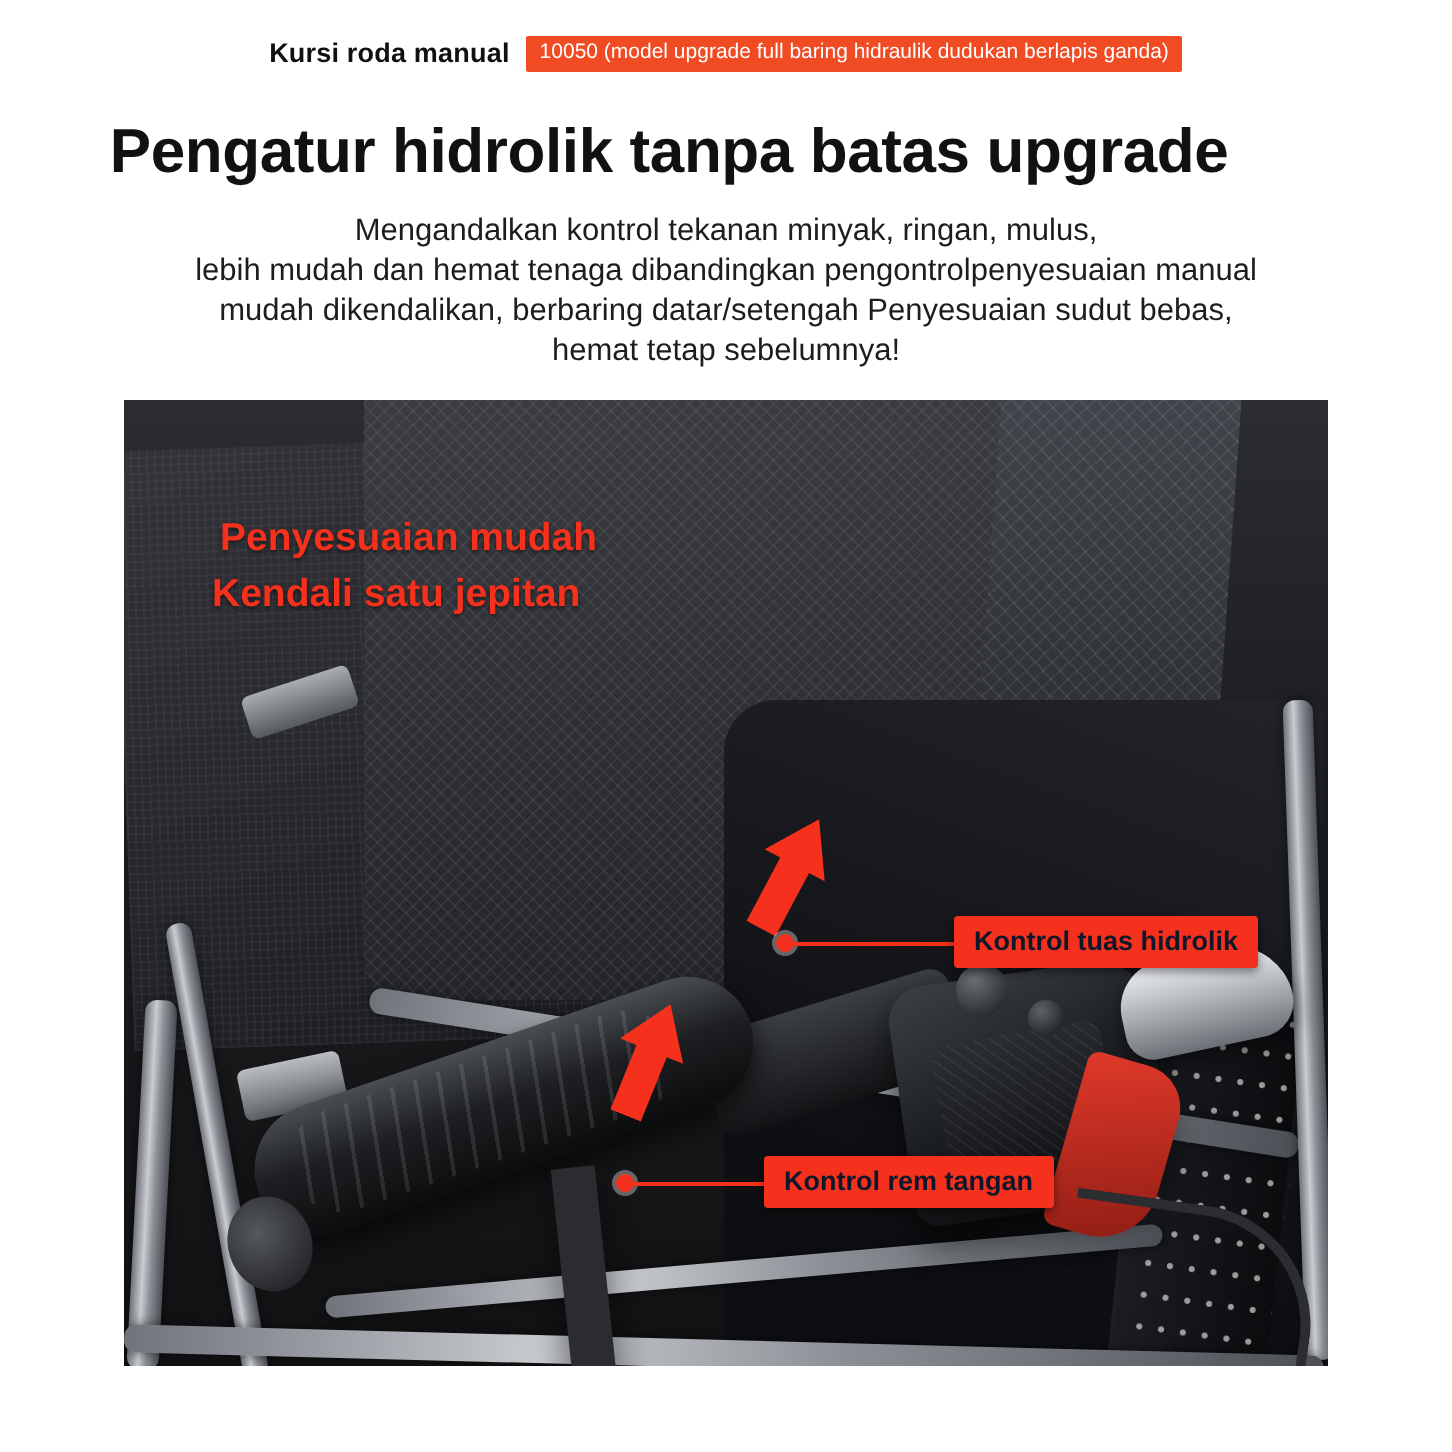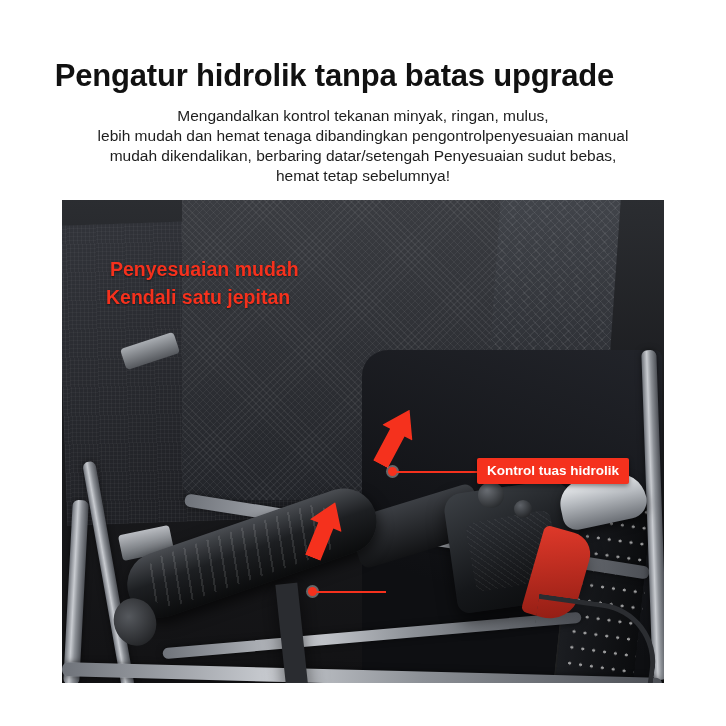--- a/index.html
+++ b/index.html
@@ -334,21 +334,21 @@
     white-space: nowrap;
   }
   .anno-free.l1 { left: 48px; top: 58px; }
   .anno-free.l2 { left: 44px; top: 86px; }
 
   .callout {
     position: absolute;
     display: flex;
     align-items: center;
     background: #f5311d;
-    color: #ffffff;
+    color: #0f172a;
     font-weight: bold;
     font-size: 13.5px;
     padding: 5px 10px 6px 10px;
     white-space: nowrap;
     border-radius: 2px;
     box-shadow: 0 2px 5px rgba(0,0,0,.45);
   }
   .callout.c1 { left: 415px; top: 258px; }
   .callout.c2 { left: 320px; top: 378px; }
 
@@ -394,20 +394,24 @@
     background: #f5311d;
     clip-path: polygon(50% 0%, 100% 42%, 74% 42%, 74% 100%, 26% 100%, 26% 42%, 0 42%);
     transform: rotate(22deg);
   }
 </style>
 </head>
 <body>
 
 <div class="page">
 
+  <div class="top-row">
+    <span class="brand-label">Kursi roda manual</span>
+    <span class="model-badge">10050 (model upgrade full baring hidraulik dudukan berlapis ganda)</span>
+  </div>
 
   <div class="headline">Pengatur hidrolik tanpa batas upgrade</div>
 
   <div class="subcopy">
     <div class="line">Mengandalkan kontrol tekanan minyak, ringan, mulus,</div>
     <div class="line">lebih mudah dan hemat tenaga dibandingkan pengontrolpenyesuaian manual</div>
     <div class="line">mudah dikendalikan, berbaring datar/setengah Penyesuaian sudut bebas,</div>
     <div class="line">hemat tetap sebelumnya!</div>
   </div>
 
@@ -453,15 +457,18 @@
     <div class="arrow arrow-b"></div>
 
     <div class="dot d1"></div>
     <div class="leader l-c1"></div>
     <div class="callout c1">
       <span>Kontrol tuas hidrolik</span>
     </div>
 
     <div class="dot d2"></div>
     <div class="leader l-c2"></div>
+    <div class="callout c2">
+      <span>Kontrol rem tangan</span>
+    </div>
   </div>
 
 </div>
 
 </body></html>

